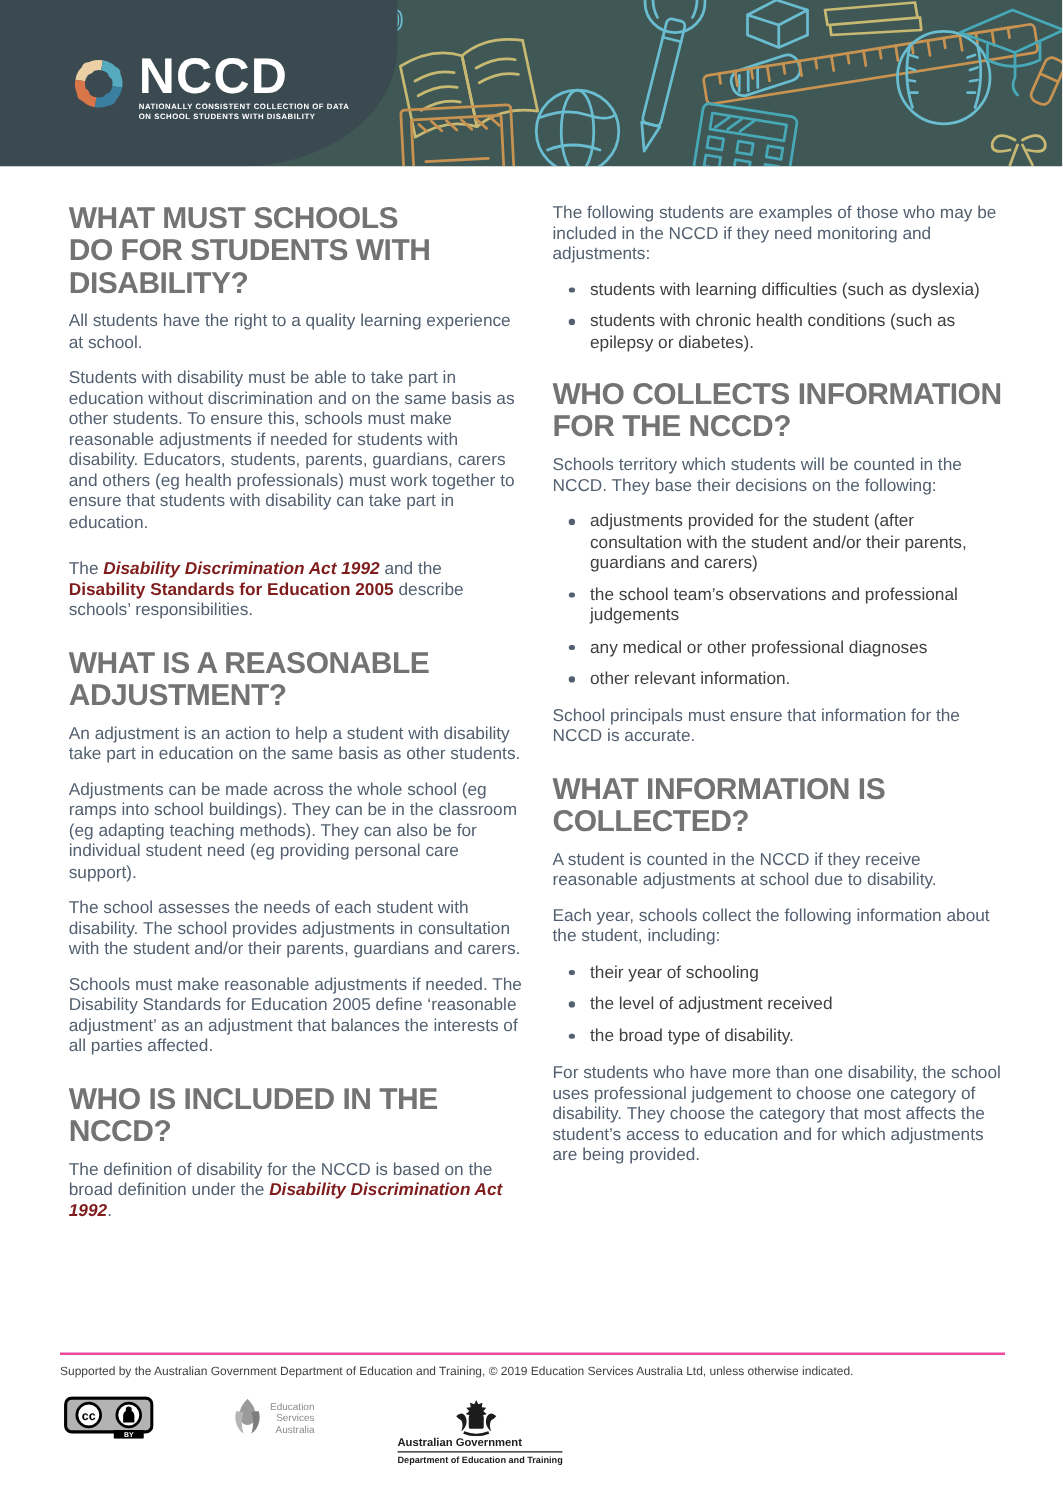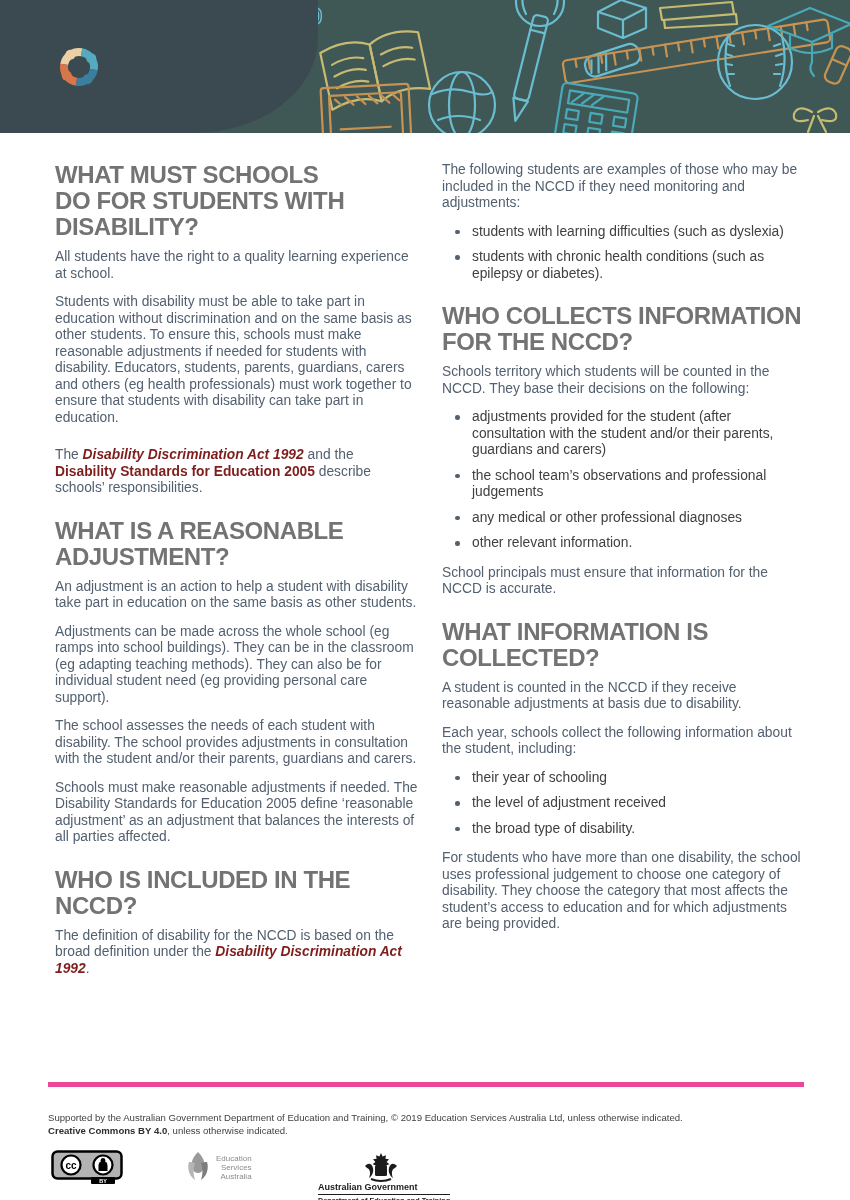--- a/index.html
+++ b/index.html
@@ -25,21 +25,21 @@
   .col p{color:#536070;font-size:13.8px;line-height:16.5px;margin:0 0 12px;}
   .col p.gap{margin-top:21px;}
   .col ul{list-style:none;margin:2px 0 13px;padding:0 0 0 30px;}
   .col li{position:relative;color:#404040;font-size:13.8px;line-height:16.5px;margin:0 0 9px;}
   .col li::before{content:"";position:absolute;left:-17px;top:6px;width:4.5px;height:4.5px;
                   border-radius:50%;background:#536070;}
   .ref{color:#7f1d1d;font-weight:bold;}
   .ref.act{font-style:italic;}
 
   
-  .footer{position:absolute;left:48px;top:1082px;width:756px;border-top:5px solid #ec4899;padding-top:24px;}
+  .footer{position:absolute;left:48px;top:1082px;width:756px;border-top:2px solid #ec4899;padding-top:7px;}
   .foot-line{color:#3f3f3f;font-size:9.6px;line-height:13px;}
   .foot-line strong{color:#2e2e2e;}
   .logos{position:relative;height:46px;margin-top:13px;}
   .cc-badge{position:absolute;left:3px;top:0;}
   .esa{position:absolute;left:137px;top:0;display:flex;align-items:center;}
   .esa-text{margin-left:5px;color:#8b8b8b;font-size:8px;line-height:9px;text-align:right;}
   .ag{position:absolute;left:263px;top:2px;display:flex;align-items:center;flex-direction:column;}
   .ag-text{margin-left:7px;}
   .ag-line1{color:#1c1c1c;font-size:9px;font-weight:bold;line-height:10px;}
   .ag-rule{height:1px;background:#1c1c1c;margin:2px 0;}
@@ -146,20 +146,27 @@
         <svg width="46" height="46" viewBox="0 0 46 46">
           <path d="M8.2 20.4 A 15 15 0 0 1 25.6 8.2" stroke="#ecd0a5" stroke-width="8" fill="none"></path>
           <path d="M25.6 8.2 A 15 15 0 0 1 37.8 25.6" stroke="#56aabf" stroke-width="8" fill="none"></path>
           <path d="M37.8 25.6 A 15 15 0 0 1 20.4 37.8" stroke="#3b7fa0" stroke-width="8" fill="none"></path>
           <path d="M20.4 37.8 A 15 15 0 0 1 8.2 20.4" stroke="#d8764a" stroke-width="8" fill="none"></path>
           <circle cx="14.4" cy="10.7" r="5" fill="#ecd0a5"></circle>
           <circle cx="35.3" cy="14.4" r="5" fill="#56aabf"></circle>
           <circle cx="31.6" cy="35.3" r="5" fill="#3b7fa0"></circle>
           <circle cx="10.7" cy="31.6" r="5" fill="#d8764a"></circle>
         </svg>
+        <div class="logo-text">
+          <div class="logo-title">NCCD</div>
+          <div class="logo-tagline">
+            <span>NATIONALLY CONSISTENT COLLECTION OF DATA</span><br>
+            <span>ON SCHOOL STUDENTS WITH DISABILITY</span>
+          </div>
+        </div>
       </div>
     </div>
   </div>
 
   <div class="content">
     <section class="col" id="col-left">
         <h2>WHAT MUST SCHOOLS
 DO FOR STUDENTS WITH
 DISABILITY?</h2>
         <p><span>All students have the right to a quality learning experience at school.</span></p>
@@ -186,36 +193,33 @@
         <p><span>Schools territory which students will be counted in the NCCD. They base their decisions on the following:</span></p>
         <ul>
           <li>adjustments provided for the student (after consultation with the student and/or their parents, guardians and carers)</li>
           <li>the school team’s observations and professional judgements</li>
           <li>any medical or other professional diagnoses</li>
           <li>other relevant information.</li>
         </ul>
         <p><span>School principals must ensure that information for the NCCD is accurate.</span></p>
         <h2>WHAT INFORMATION IS
 COLLECTED?</h2>
-        <p><span>A student is counted in the NCCD if they receive reasonable adjustments at basis due to disability.</span></p>
+        <p><span>A student is counted in the NCCD if they receive reasonable adjustments at school due to disability.</span></p>
         <p><span>Each year, schools collect the following information about the student, including:</span></p>
         <ul>
           <li>their year of schooling</li>
           <li>the level of adjustment received</li>
           <li>the broad type of disability.</li>
         </ul>
         <p><span>For students who have more than one disability, the school uses professional judgement to choose one category of disability. They choose the category that most affects the student’s access to education and for which adjustments are being provided.</span></p>
       </section>
   </div>
 
   <div class="footer">
     <div class="foot-line">Supported by the Australian Government Department of Education and Training, © 2019 Education Services Australia Ltd, unless otherwise indicated.</div>
-    <div class="foot-line">
-      <strong>Creative Commons BY 4.0</strong><span>, unless otherwise indicated.</span>
-    </div>
 
     <div class="logos">
 
       <svg class="cc-badge" width="72" height="34" viewBox="0 0 72 34">
         <rect x="1.5" y="1.5" width="69" height="27" rx="5" fill="#b3b3b3" stroke="#000" stroke-width="2.5"></rect>
         <circle cx="20" cy="15" r="9.5" fill="#fff" stroke="#000" stroke-width="2.2"></circle>
         <text x="20" y="19" text-anchor="middle" font-size="10" font-weight="bold" fill="#000" font-family="Liberation Sans, sans-serif">cc</text>
         <circle cx="52" cy="15" r="9.5" fill="#fff" stroke="#000" stroke-width="2.2"></circle>
         <circle cx="52" cy="10.5" r="2.4" fill="#000"></circle>
         <path d="M47.5 21 v-5.5 a4.5 4.5 0 0 1 9 0 V21 Z" fill="#000"></path>

